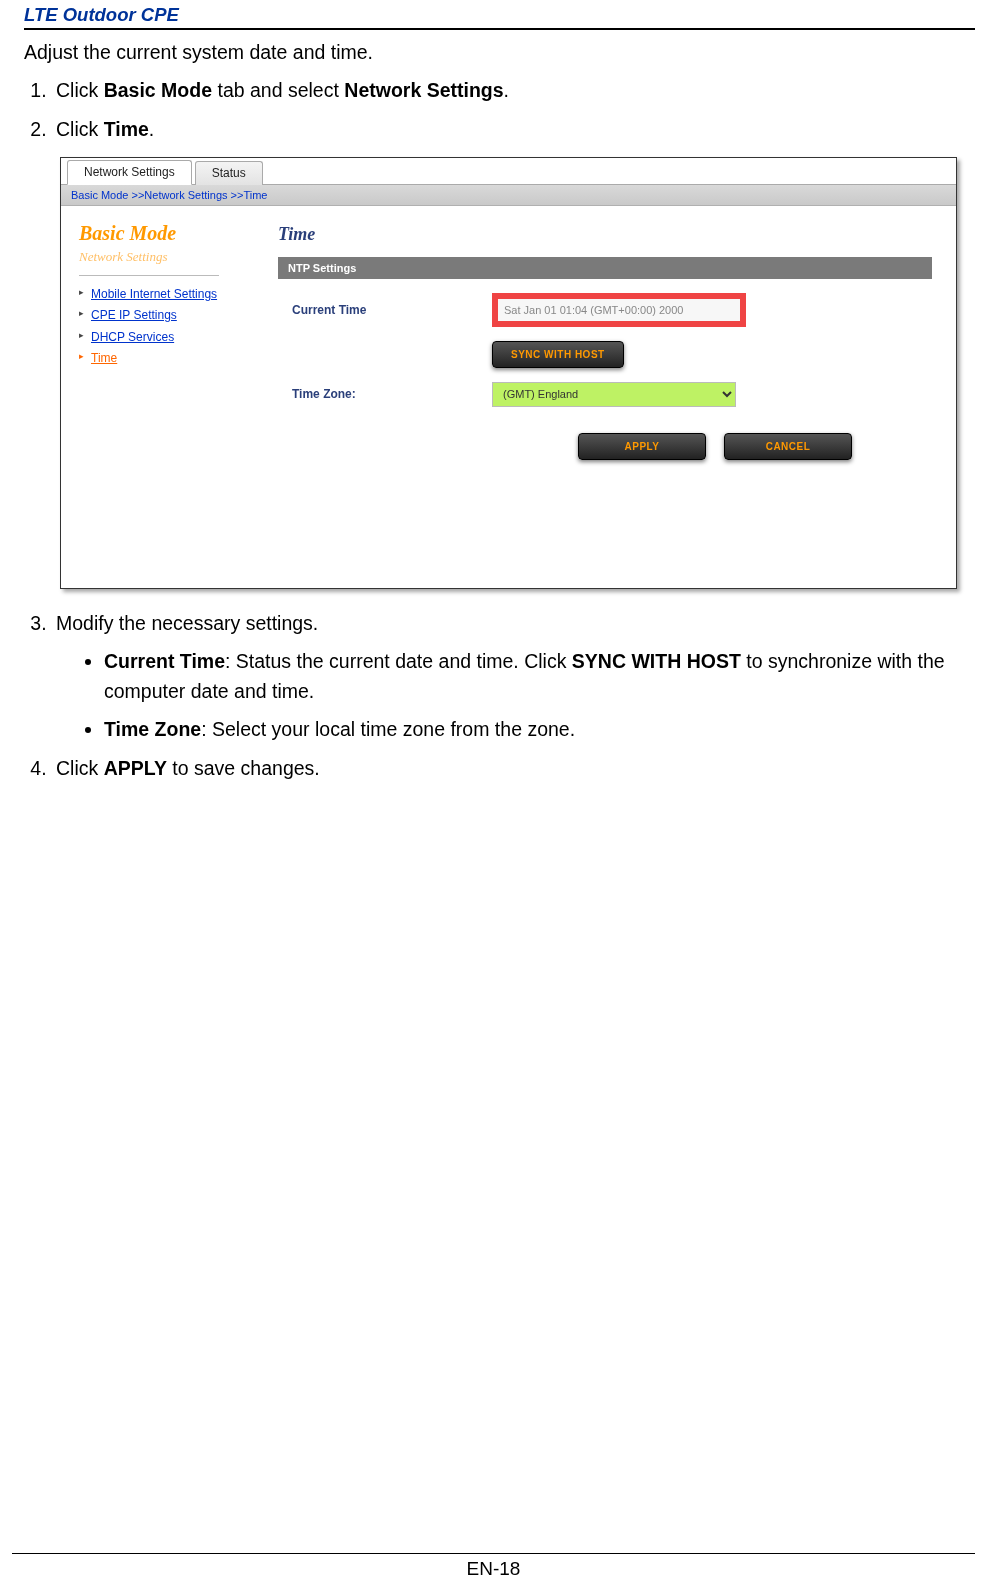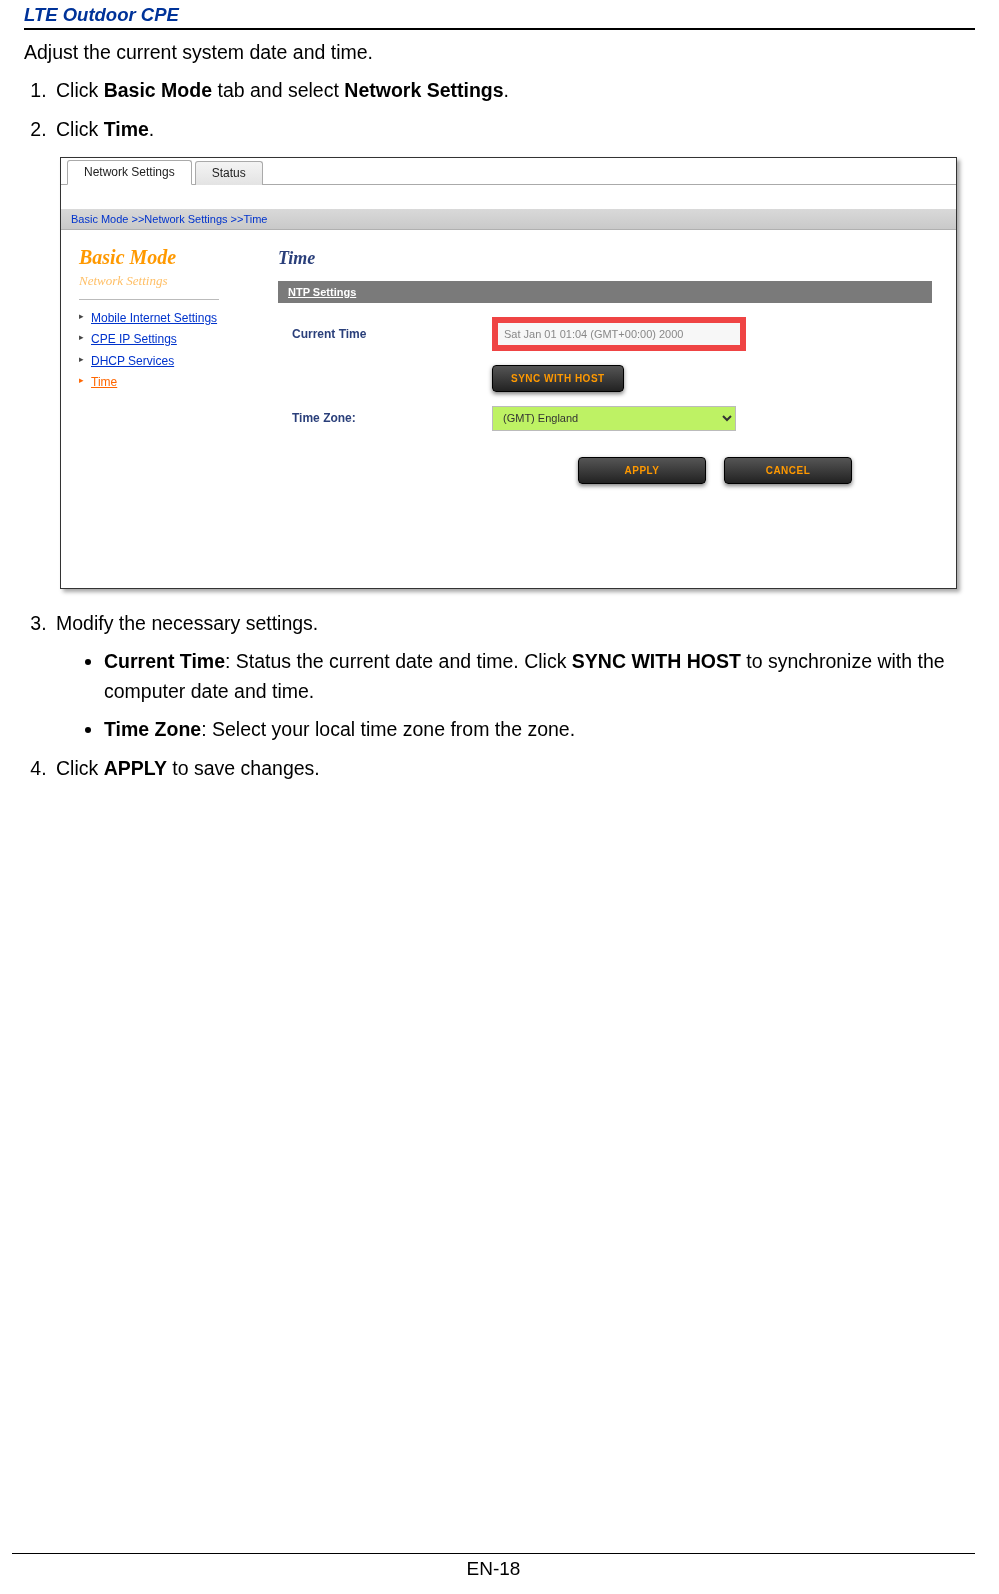--- a/index.html
+++ b/index.html
@@ -95,21 +95,20 @@
   .tab.active {
     background: #fff;
     border-bottom: 1px solid #fff;
   }
   .crumb-bar {
     background: linear-gradient(#d9d9d9,#c9c9c9);
     padding: 4px 10px;
     font-size: 11px;
     color: #0033cc;
     border-bottom: 1px solid #b0b0b0;
-    margin-top: 24px;
   }
   .inner-area { display: flex; height: calc(100% - 48px); }
   .sidebar {
     width: 190px;
     padding: 16px 10px 10px 18px;
     font-size: 12px;
   }
   .mode-title {
     color: #ff9900;
     font-family: Georgia, serif;
@@ -154,21 +153,20 @@
     font-size: 18px;
     margin-bottom: 12px;
   }
   .ntp-head {
     background: #7a7a7a;
     color: #fff;
     font-size: 11px;
     font-weight: bold;
     padding: 5px 10px;
     width: 634px;
-    text-decoration: underline;
   }
   .form-row { display:flex; align-items:center; margin-top:14px; }
   .form-label {
     width: 200px;
     color: #2a3f7a;
     font-weight: bold;
     font-size: 12px;
     padding-left: 14px;
   }
   .form-input {

